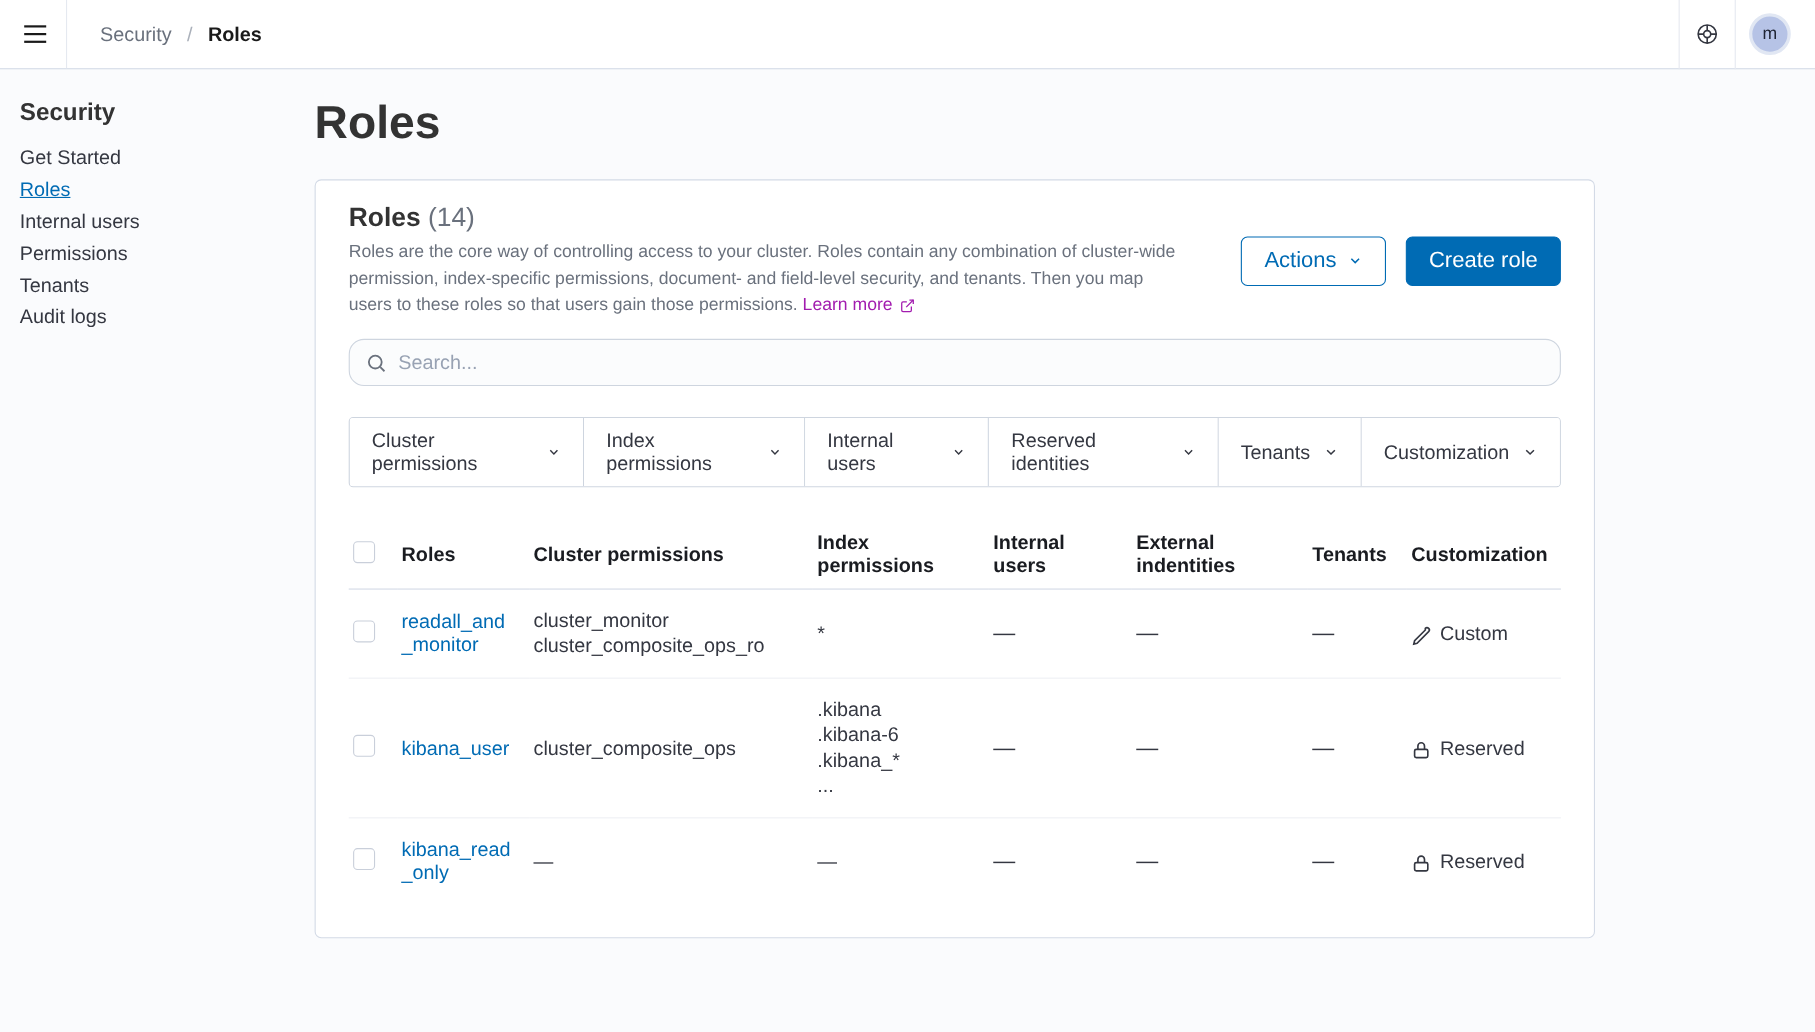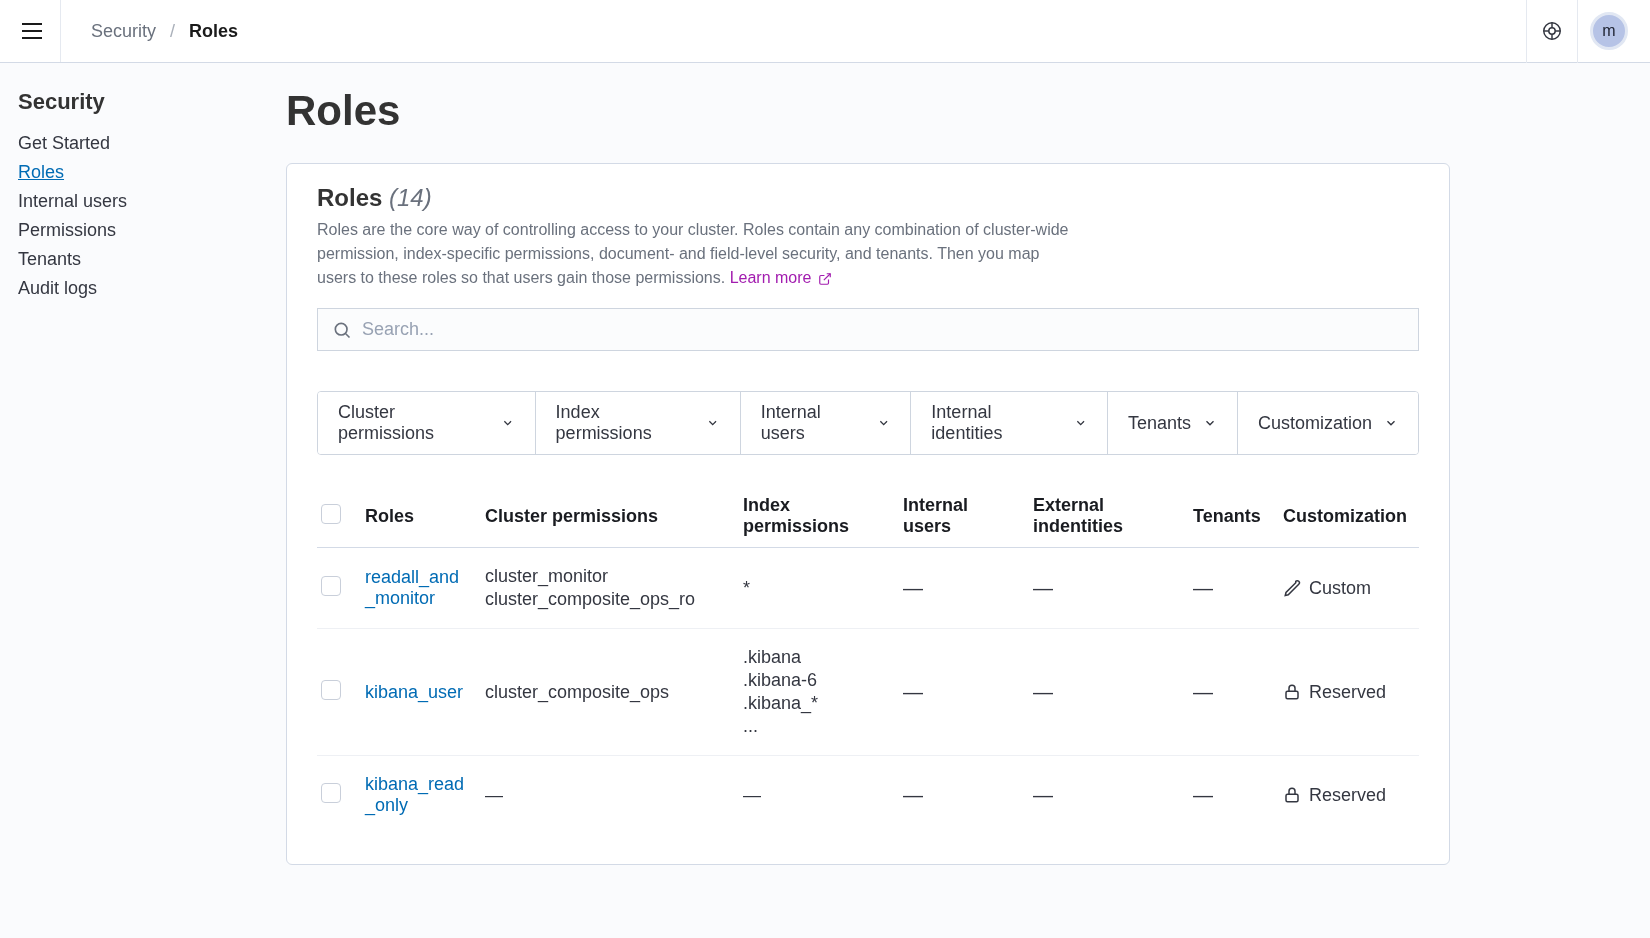--- a/index.html
+++ b/index.html
@@ -131,21 +131,21 @@
   .card-header {
     display: flex;
     justify-content: space-between;
     gap: 24px;
     margin-bottom: 18px;
   }
   .card-heading {
     font-size: 24px;
     font-weight: 700;
   }
-  .card-heading .count { font-weight: 400; color: #6a717d; font-style: italic; }
+  .card-heading .count { font-weight: 400; color: #6a717d; }
   .card-desc {
     color: #6a717d;
     font-size: 16px;
     line-height: 1.5;
     margin-top: 6px;
     max-width: 760px;
   }
   .card-desc a { color: #a21caf; text-decoration: none; }
   .card-desc a svg { vertical-align: middle; margin-left: 2px; }
   .card-actions {
@@ -172,24 +172,24 @@
     background: #006bb4;
     color: #fff;
     border: 1px solid #006bb4;
   }
 
   
   .search-wrap {
     display: flex;
     align-items: center;
     border: 1px solid #ced5df;
-    border-radius: 0;
+    border-radius: 14px;
     padding: 10px 14px;
     background: #fbfcfd;
-    margin-bottom: 40px;
+    margin-bottom: 28px;
   }
   .search-wrap svg { color: #6a717d; margin-right: 10px; }
   .search-wrap input {
     border: none;
     outline: none;
     font-size: 18px;
     flex: 1;
     background: transparent;
     color: #343741;
   }
@@ -247,21 +247,21 @@
     cursor: pointer;
   }
   .role-link {
     color: #006bb4;
     text-decoration: none;
     cursor: pointer;
     word-break: break-all;
   }
   .multi-line { display: flex; flex-direction: column; gap: 2px; }
   .dash { color: #343741; font-size: 20px; }
-  .cust-cell { display: flex; align-items: center; gap: 8px; }
+  .cust-cell { display: flex; align-items: flex-end; gap: 8px; }
   .cust-cell svg { flex-shrink: 0; }
 
   .chev { width: 14px; height: 14px; }
   .col-check { width: 44px; }
   .col-role { width: 120px; }
   .col-clperm { }
   .col-idxperm { width: 160px; }
   .col-intusers { width: 130px; }
   .col-extid { width: 160px; margin-left: 15px; }
   .col-tenants { width: 90px; }
@@ -331,20 +331,31 @@
             <a href="#">
               <span>Learn more</span>
               <svg width="14" height="14" viewBox="0 0 24 24" fill="none" stroke="currentColor" stroke-width="2">
                 <path d="M18 13v6a2 2 0 0 1-2 2H5a2 2 0 0 1-2-2V8a2 2 0 0 1 2-2h6"></path>
                 <polyline points="15 3 21 3 21 9"></polyline>
                 <line x1="10" y1="14" x2="21" y2="3"></line>
               </svg>
             </a>
           </p>
         </div>
+        <div class="card-actions">
+          <button class="btn btn-secondary">
+            <span>Actions</span>
+            <svg class="chev" viewBox="0 0 24 24" fill="none" stroke="currentColor" stroke-width="2.4">
+                <polyline points="6 9 12 15 18 9"></polyline>
+              </svg>
+          </button>
+          <button class="btn btn-primary">
+            <span>Create role</span>
+          </button>
+        </div>
       </div>
 
       <div class="search-wrap">
         <svg width="20" height="20" viewBox="0 0 24 24" fill="none" stroke="currentColor" stroke-width="2">
           <circle cx="11" cy="11" r="7"></circle>
             <line x1="21" y1="21" x2="16.5" y2="16.5"></line>
         </svg>
         <input type="text" placeholder="Search..." style="">
       </div>
 
@@ -361,21 +372,21 @@
               <polyline points="6 9 12 15 18 9"></polyline>
             </svg>
         </div>
         <div class="filter-item">
           <span>Internal users</span>
           <svg class="chev" viewBox="0 0 24 24" fill="none" stroke="currentColor" stroke-width="2.4">
               <polyline points="6 9 12 15 18 9"></polyline>
             </svg>
         </div>
         <div class="filter-item">
-          <span>Internal identities</span>
+          <span>Reserved identities</span>
           <svg class="chev" viewBox="0 0 24 24" fill="none" stroke="currentColor" stroke-width="2.4">
               <polyline points="6 9 12 15 18 9"></polyline>
             </svg>
         </div>
         <div class="filter-item">
           <span>Tenants</span>
           <svg class="chev" viewBox="0 0 24 24" fill="none" stroke="currentColor" stroke-width="2.4">
               <polyline points="6 9 12 15 18 9"></polyline>
             </svg>
         </div>

